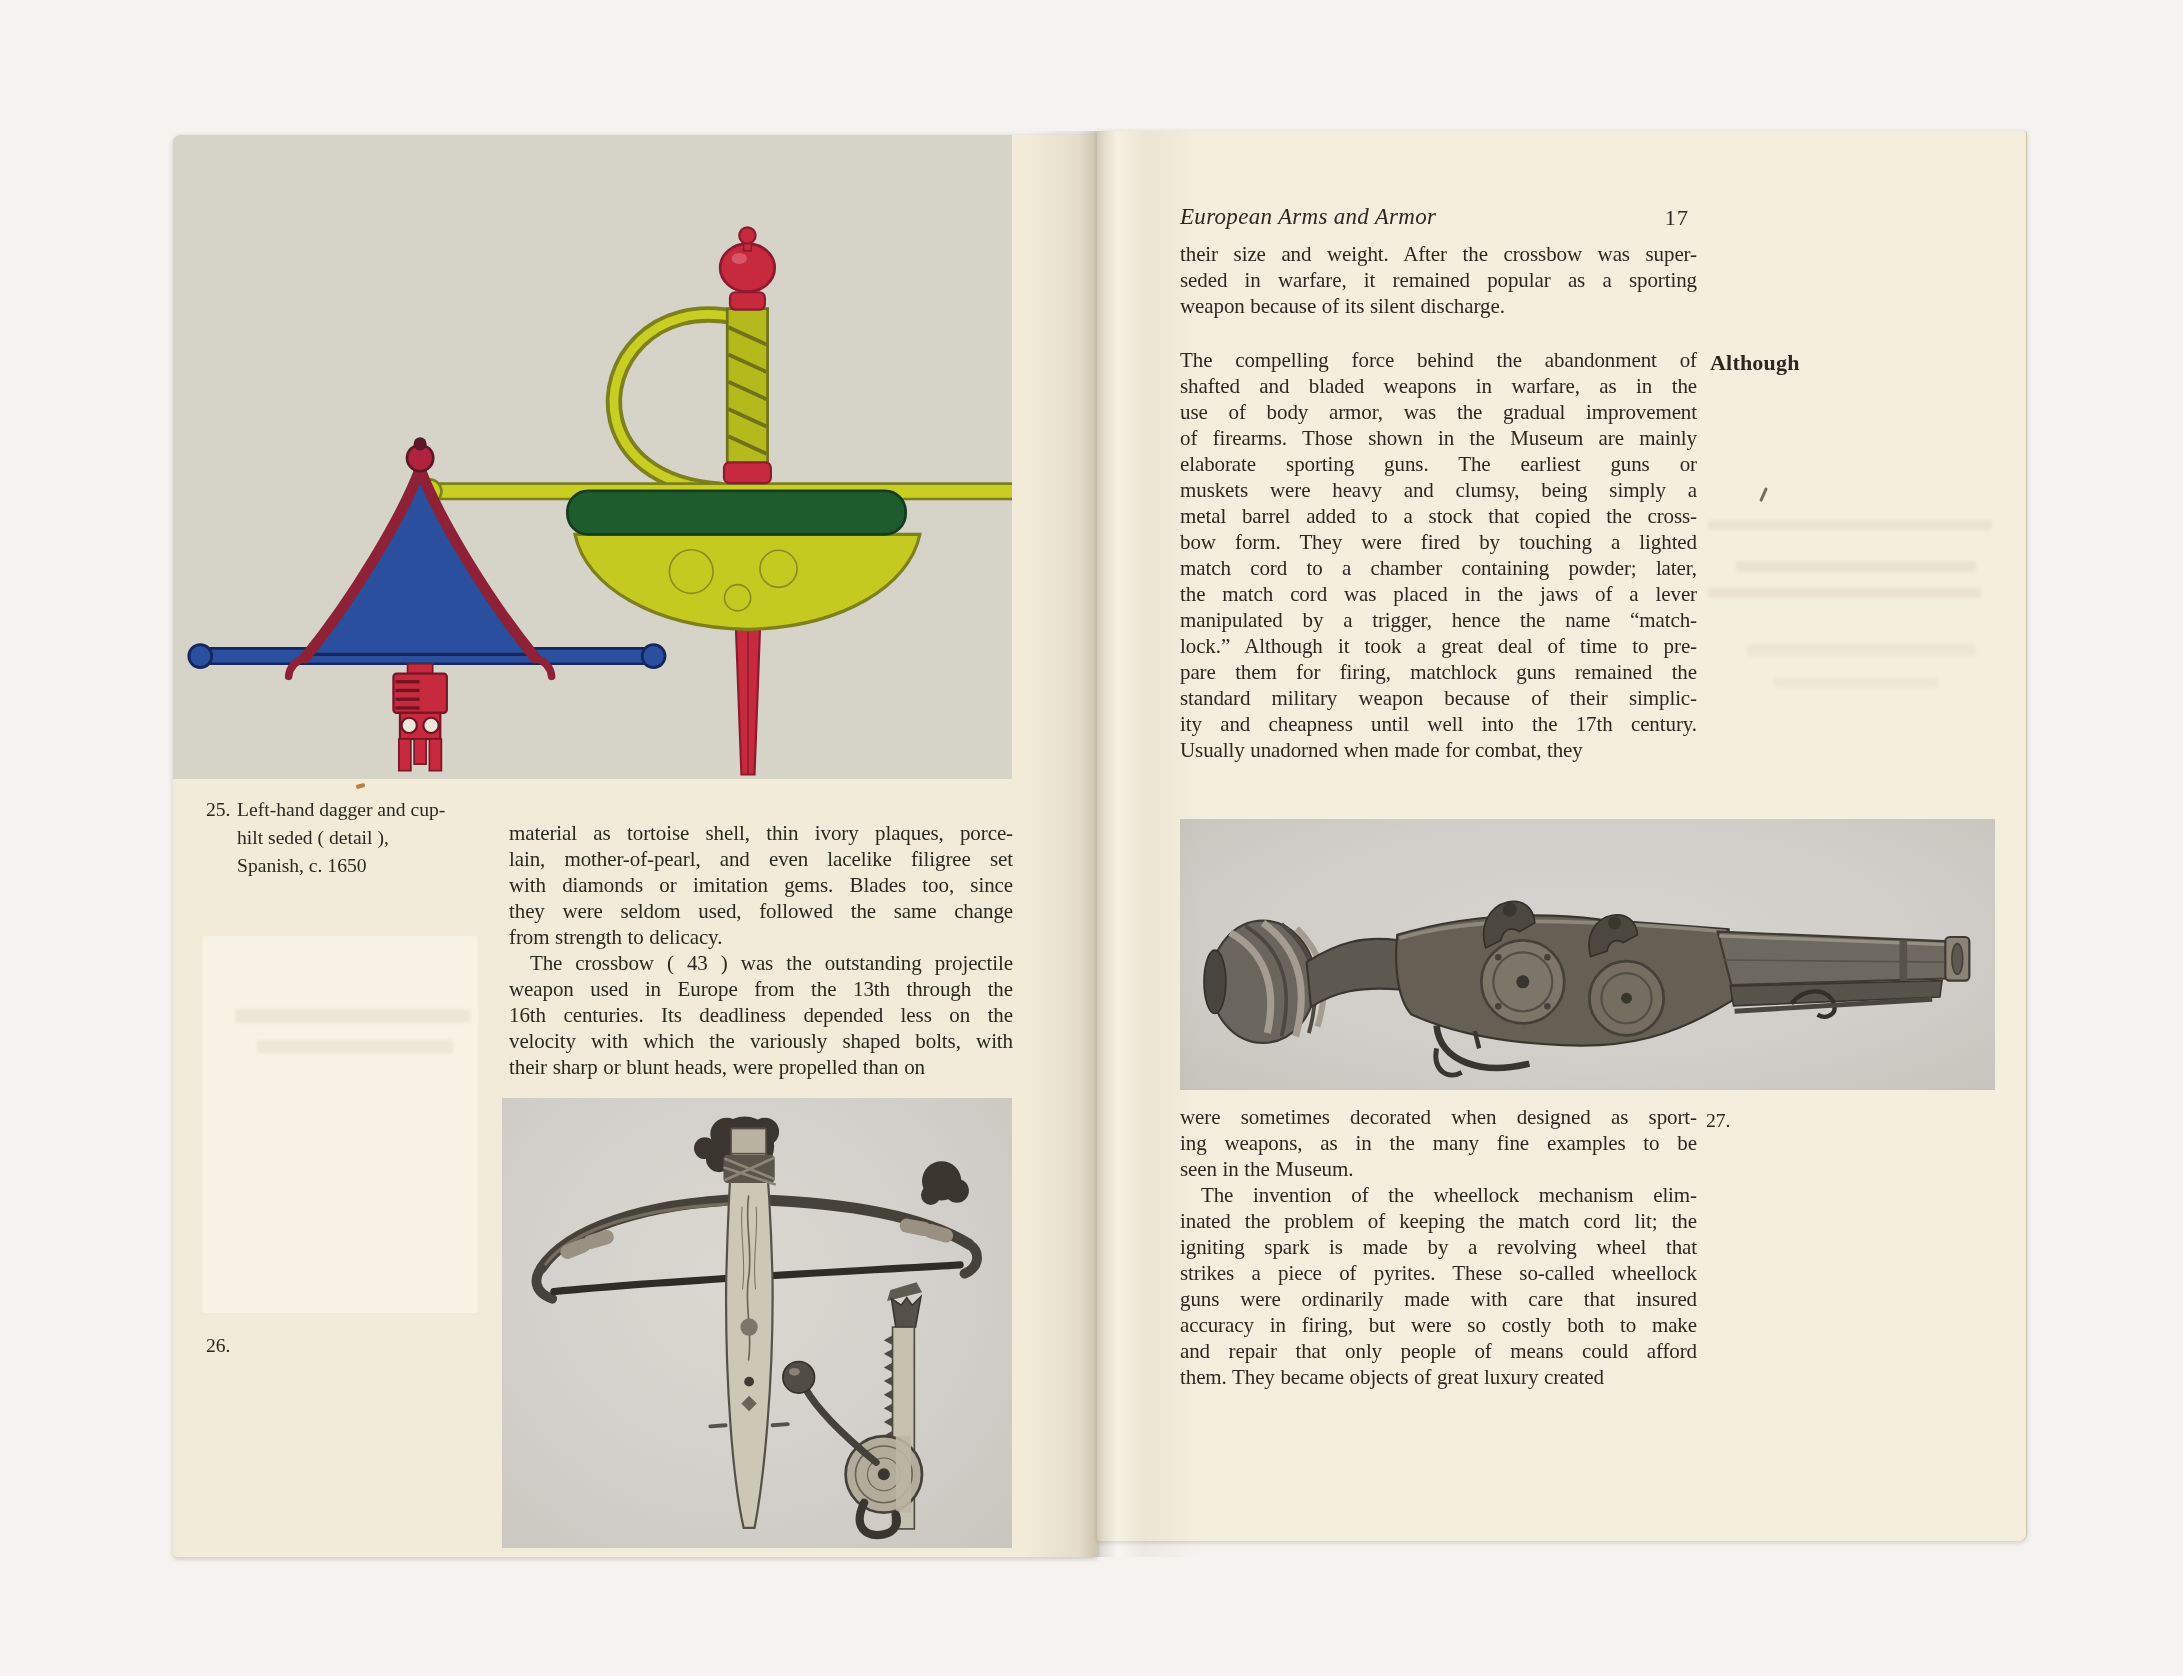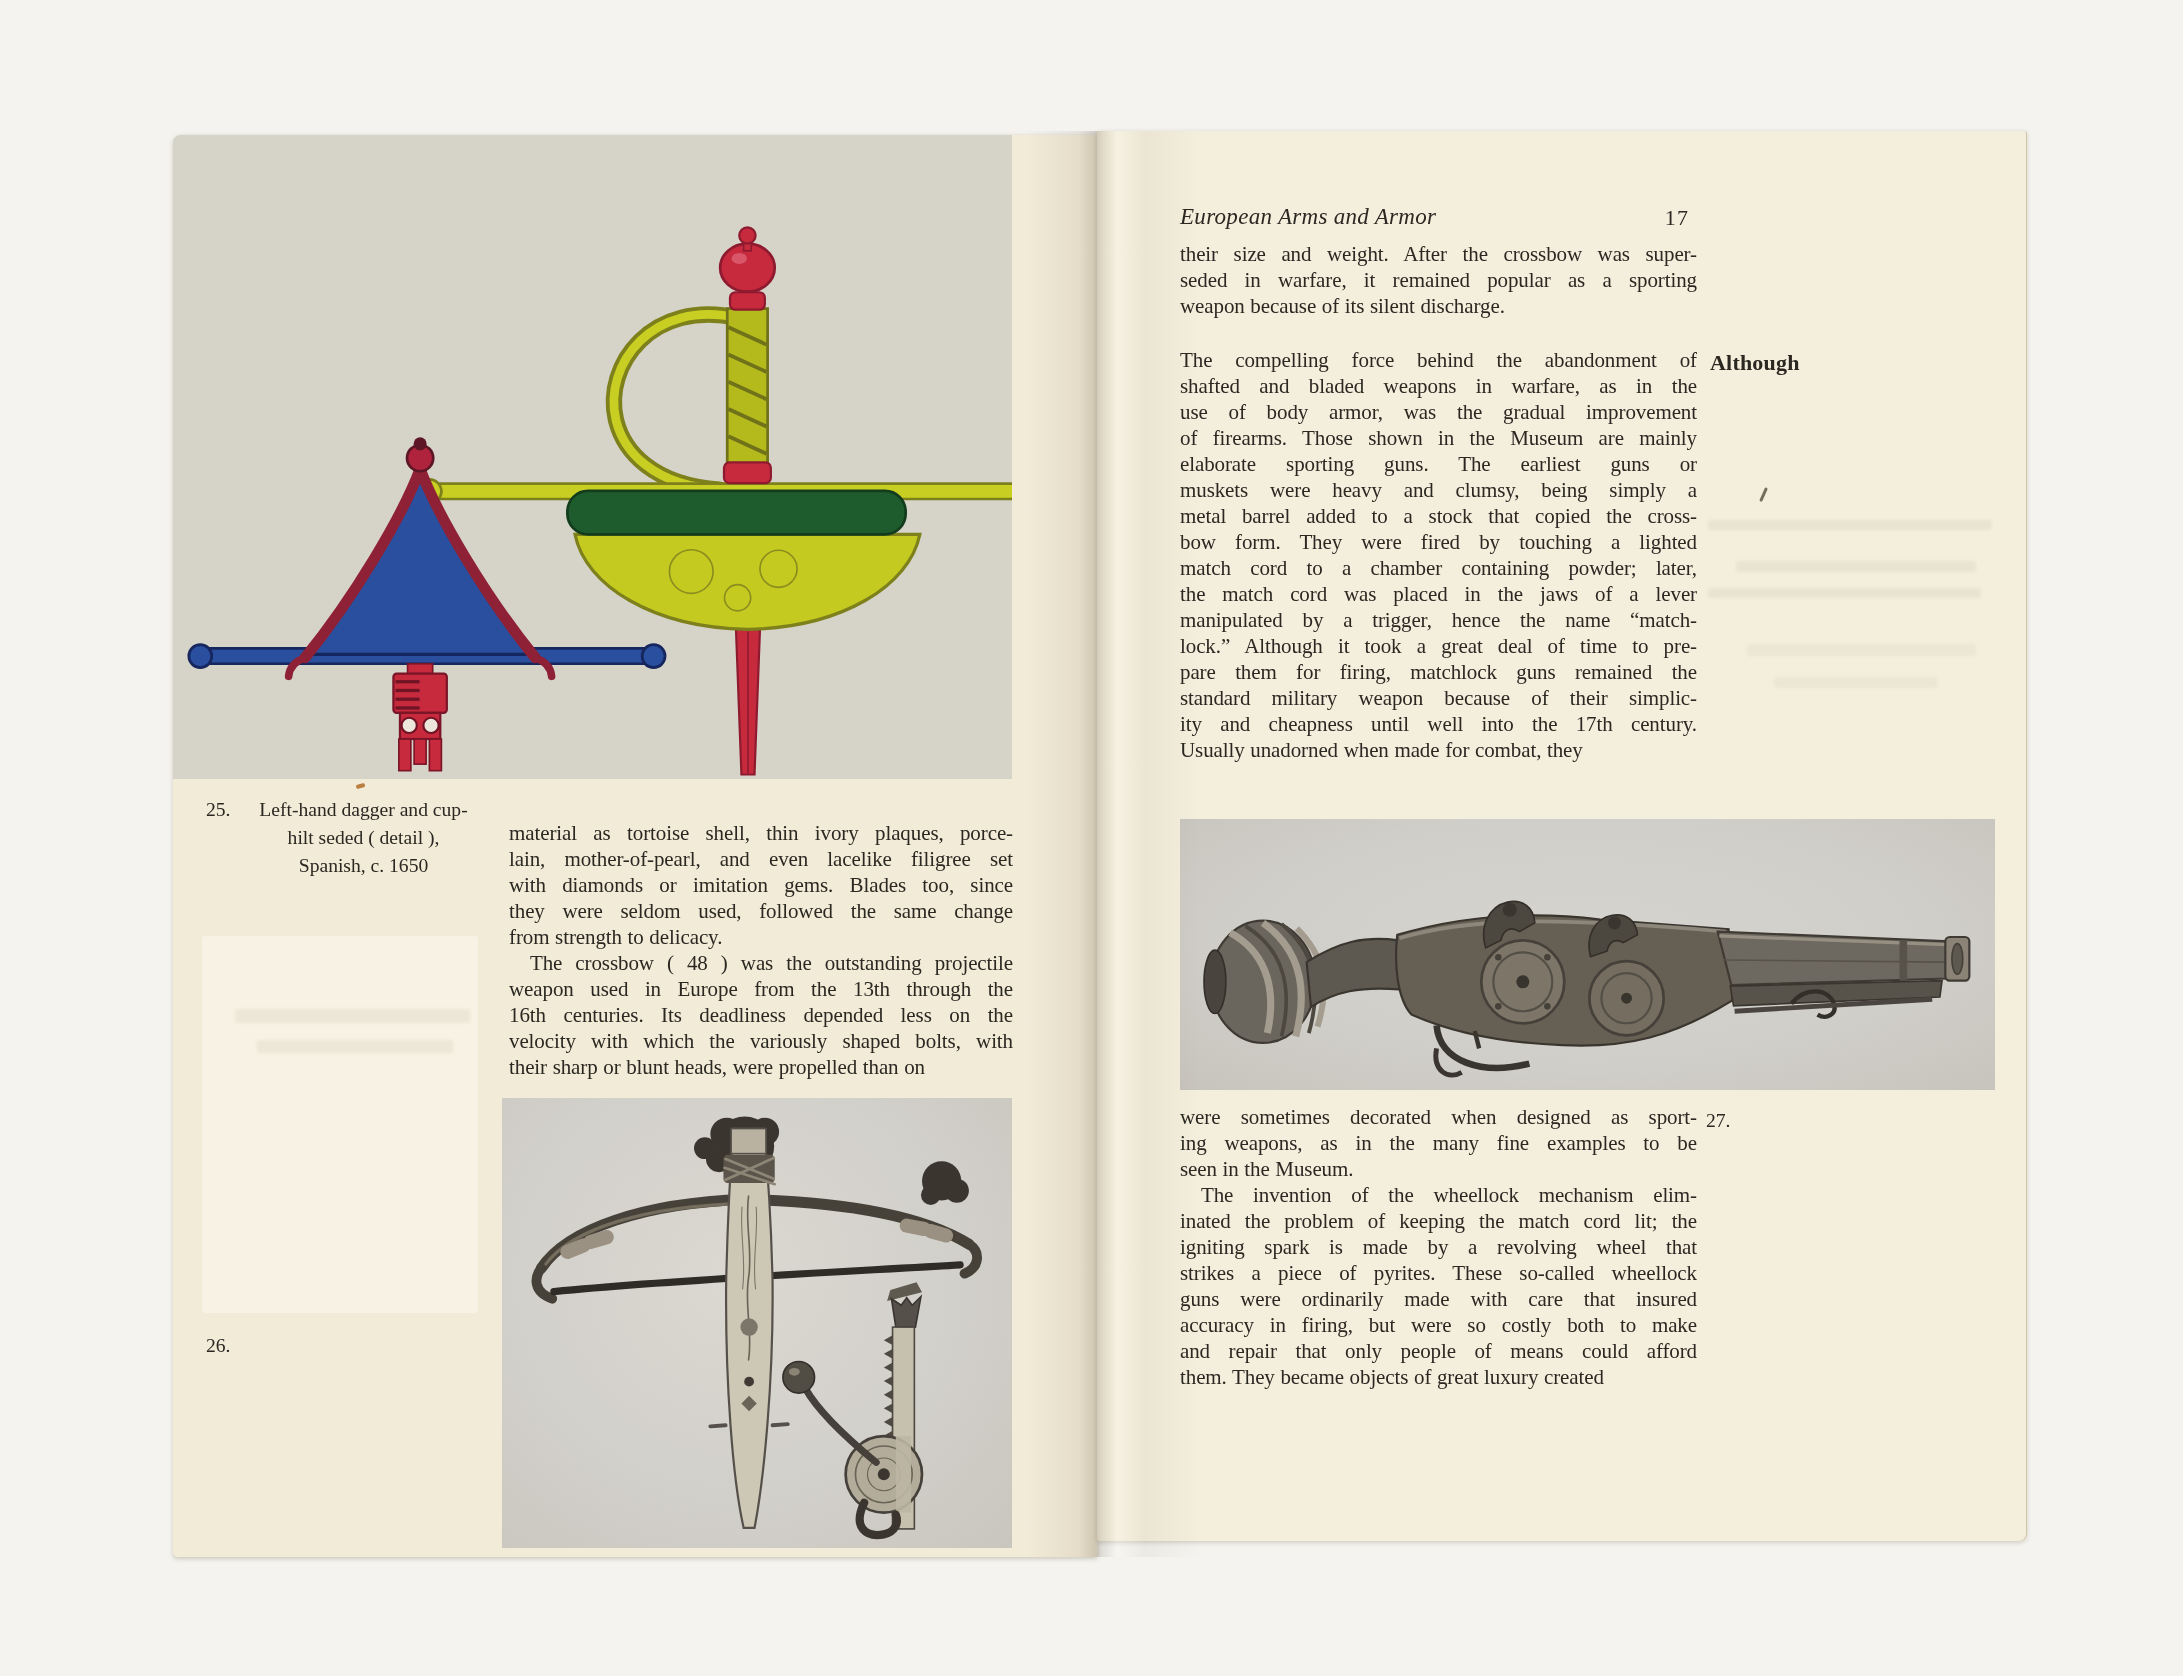--- a/index.html
+++ b/index.html
@@ -48,21 +48,21 @@
   .fig-pistol{
     left:1180px;top:819px;width:815px;height:271px;
     background:radial-gradient(ellipse at 50% 45%, #d6d4ce 0%, #d0cec8 60%, #c7c4bd 100%);
   }
   .textcol{
     position:absolute;font-size:21px;line-height:26px;
     letter-spacing:-0.1px;word-spacing:0.5px;
   }
   .tl{text-align:justify;text-align-last:justify;white-space:normal;}
   .tl.tle{text-align-last:left;}
-  .cl{text-align:center;white-space:nowrap;}
+  .cl{text-align:left;white-space:nowrap;}
   .caption{
     position:absolute;font-size:19.6px;line-height:28px;
   }
   .cap-num{position:absolute;left:0;top:0;font-family:Liberation Serif, serif;}
   .cap-text{margin-left:31px;}
   .pg-header{position:absolute;left:1180px;top:204px;width:517px;height:28px;}
   .runhead{font-style:italic;font-size:23px;letter-spacing:0.3px;}
   .pgnum{position:absolute;right:8px;top:1.1px;font-size:22px;letter-spacing:1.1px;}
   .side-heading{
     position:absolute;left:1710px;top:350px;
@@ -149,21 +149,21 @@
       <div class="cl">Spanish, c. 1650</div>
     </div>
 </div>
 
 <div class="textcol" style="left:509px;top:820px;width:504px;">
     <div class="tl">material as tortoise shell, thin ivory plaques, porce-</div>
     <div class="tl">lain, mother-of-pearl, and even lacelike filigree set</div>
     <div class="tl">with diamonds or imitation gems. Blades too, since</div>
     <div class="tl">they were seldom used, followed the same change</div>
     <div class="tl tle">from strength to delicacy.</div>
-    <div class="tl"> The crossbow ( 48 ) was the outstanding projectile</div>
+    <div class="tl"> The crossbow ( 43 ) was the outstanding projectile</div>
     <div class="tl">weapon used in Europe from the 13th through the</div>
     <div class="tl">16th centuries. Its deadliness depended less on the</div>
     <div class="tl">velocity with which the variously shaped bolts, with</div>
     <div class="tl tle">their sharp or blunt heads, were propelled than on</div>
   </div>
 
 <div class="ghost ghost-patch"></div>
 <div class="ghost ghost-bar" style="left:235px;top:1009px;width:235px;height:14px;"></div>
 <div class="ghost ghost-bar" style="left:257px;top:1040px;width:196px;height:13px;"></div>
 

